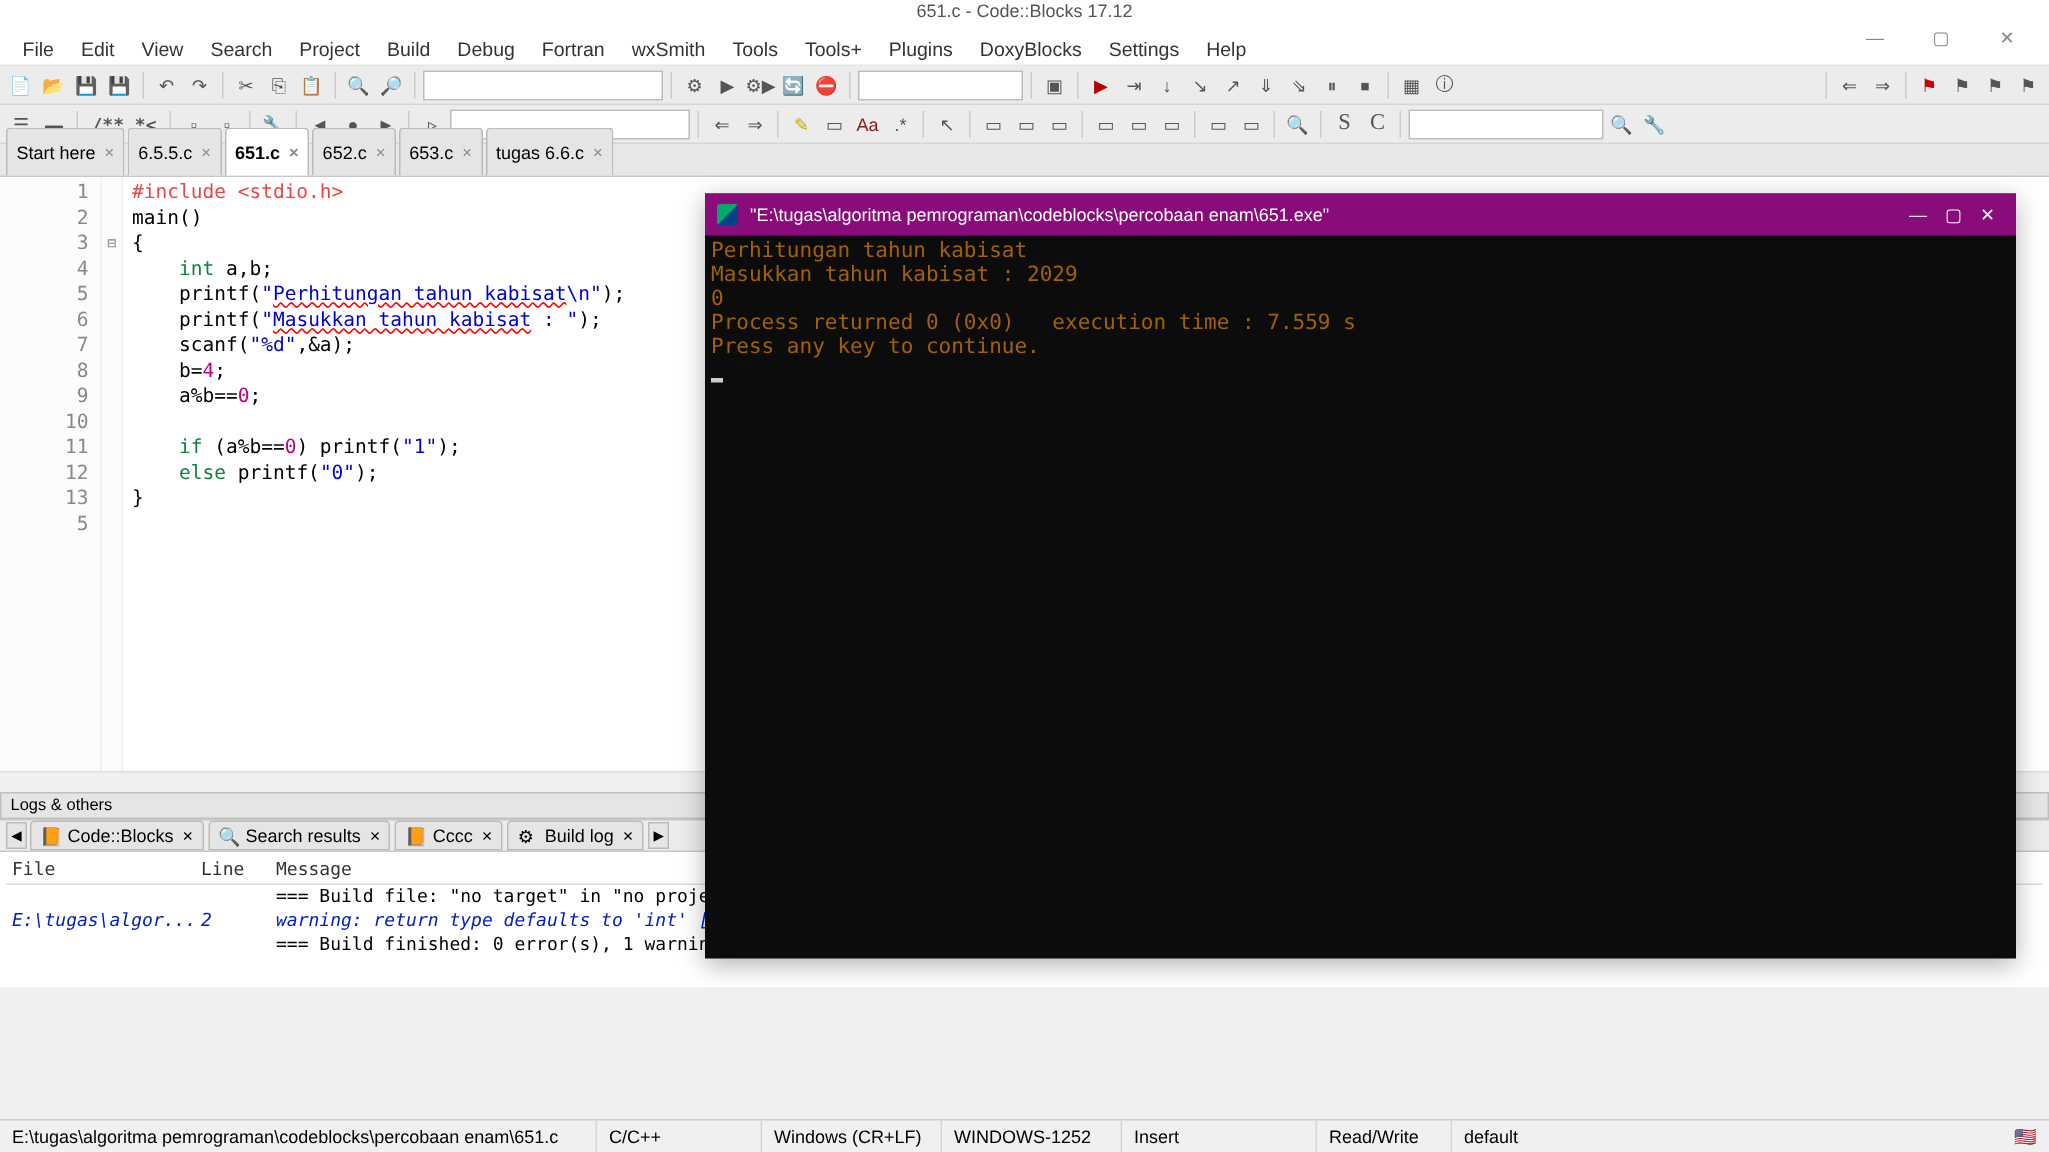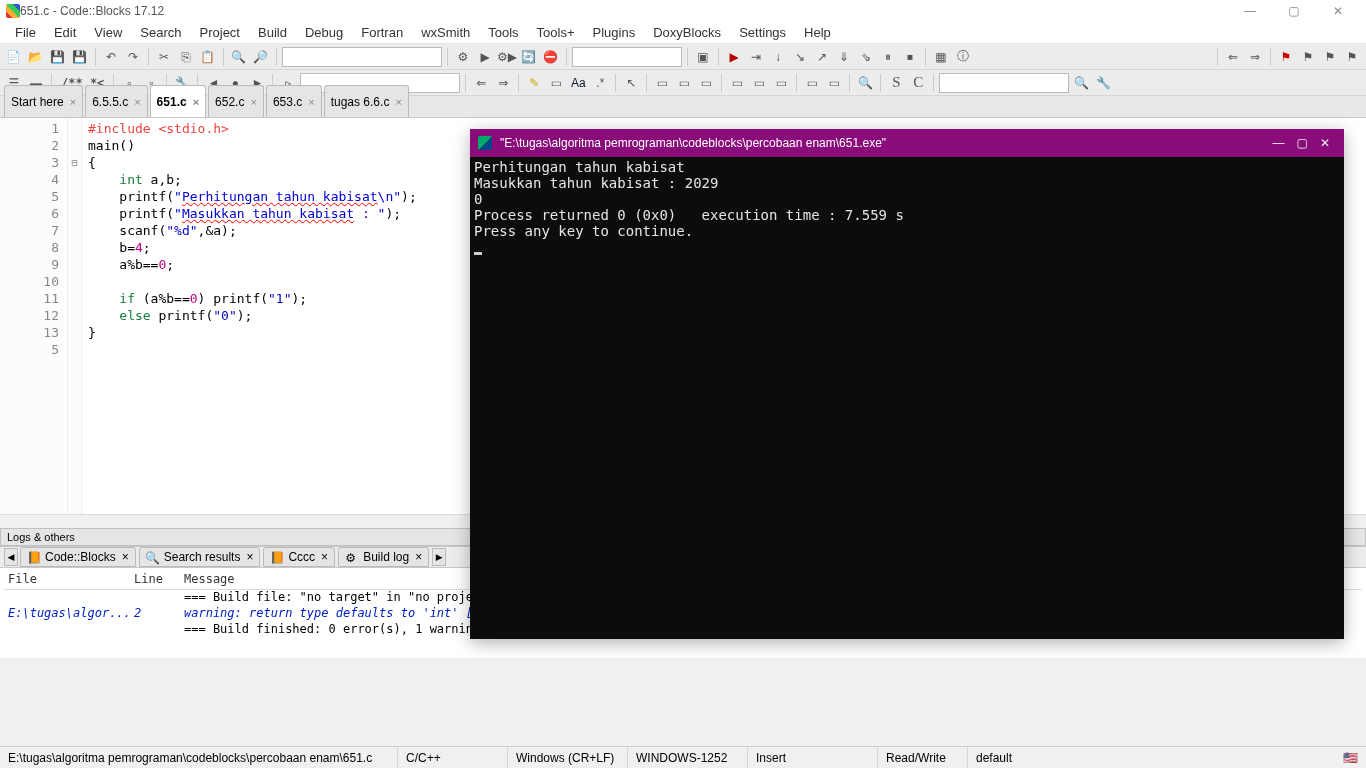--- a/index.html
+++ b/index.html
@@ -1,17 +1,17 @@
 <!DOCTYPE html>
 <html><head>
 <meta charset="utf-8">
 <style>
 * { margin: 0; padding: 0; box-sizing: border-box; }
 body { font-family: "Segoe UI", sans-serif; font-size: 12px; background: #f0f0f0; width: 1366px; height: 768px; overflow: hidden; position: relative; }
-.titlebar { height: 22px; background: #fff; display: flex; align-items: center; padding: 0 6px; }
+.titlebar { height: 22px; background: #fff; display: flex; align-items: center; padding: 0 6px; flex-direction: column; }
 .titlebar .title { color: #555; font-size: 12px; flex: 1; }
 .win-controls { display: flex; gap: 0; margin-left: auto; }
 .win-btn { width: 44px; height: 22px; display: flex; align-items: center; justify-content: center; color: #888; font-size: 12px; }
 .menubar { height: 22px; background: #fff; display: flex; align-items: center; padding: 0 6px; border-bottom: 1px solid #e5e5e5; }
 .menu-item { padding: 2px 9px; color: #333; font-size: 13px; }
 .toolbar { height: 26px; background: #ececec; border-bottom: 1px solid #d5d5d5; display: flex; align-items: center; padding: 0 4px; gap: 2px; }
 .toolbar .tb-btn { width: 20px; height: 20px; display: flex; align-items: center; justify-content: center; color: #555; font-size: 12px; border: 1px solid transparent; }
 .toolbar .sep { width: 1px; height: 18px; background: #ccc; margin: 0 3px; }
 .toolbar .combo { height: 20px; border: 1px solid #bbb; background: #fff; min-width: 60px; padding: 0 3px; display: flex; align-items: center; font-size: 11px; }
 .file-tabs { height: 22px; background: #e8e8e8; display: flex; align-items: flex-end; padding: 0 4px; border-bottom: 1px solid #c8c8c8; }
@@ -40,21 +40,21 @@
 .log-col-msg { flex: 1; }
 .log-row { display: flex; height: 16px; }
 .log-row .warn { color: #0020c0; font-style: italic; }
 .statusbar { position: absolute; bottom: 0; left: 0; right: 0; height: 22px; background: #f0f0f0; border-top: 1px solid #ccc; display: flex; align-items: center; font-size: 12px; }
 .status-cell { padding: 0 8px; border-right: 1px solid #d5d5d5; height: 100%; display: flex; align-items: center; }
 .console-window { position: absolute; top: 129px; left: 470px; width: 874px; height: 510px; background: #0c0c0c; box-shadow: 0 4px 16px rgba(0,0,0,0.3); z-index: 100; display: flex; flex-direction: column; }
 .console-title { height: 28px; background: #8a0c7a; display: flex; align-items: center; padding: 0 8px; color: #fff; font-size: 12px; }
 .console-title .cicon { width: 14px; height: 14px; margin-right: 8px; background: linear-gradient(135deg,#0a6 50%,#048 50%); border-radius: 2px; }
 .console-title .ctitle { flex: 1; }
 .console-title .cbtns { display: flex; gap: 12px; padding-right: 6px; color: #eee; font-size: 12px; }
-.console-body { flex: 1; padding: 2px 4px; font-family: Consolas, monospace; font-size: 14px; line-height: 16px; color: #e5e5e5; white-space: pre; }
+.console-body { flex: 1; padding: 2px 4px; font-family: Consolas, monospace; font-size: 14px; line-height: 16px; color: #a16207; white-space: pre; }
 .cursor { display: inline-block; width: 8px; height: 3px; background: #ccc; vertical-align: bottom; }
 .cb-icon { width:14px; height:14px; display:inline-block; }
 .cb-icon.red { background: linear-gradient(45deg,#d33 25%,#fa3 25% 50%,#3c5 50% 75%,#35c 75%); border-radius: 2px; }
 </style>
 </head>
 <body>
 
 <div class="titlebar">
   <span class="cb-icon red"></span>
   <span class="title">651.c - Code::Blocks 17.12</span>
@@ -150,21 +150,21 @@
   <div class="tb-btn">►</div>
   <div class="sep"></div>
   <div class="tb-btn">▹</div>
   <div class="combo" style="width:160px"></div>
   <div class="sep"></div>
   <div class="tb-btn">⇐</div>
   <div class="tb-btn">⇒</div>
   <div class="sep"></div>
   <div class="tb-btn" style="color:#ca0">✎</div>
   <div class="tb-btn">▭</div>
-  <div class="tb-btn" style="color:#0f172a">Aa</div>
+  <div class="tb-btn" style="color:#7f1d1d">Aa</div>
   <div class="tb-btn">.*</div>
   <div class="sep"></div>
   <div class="tb-btn">↖</div>
   <div class="sep"></div>
   <div class="tb-btn">▭</div>
   <div class="tb-btn">▭</div>
   <div class="tb-btn">▭</div>
   <div class="sep"></div>
   <div class="tb-btn">▭</div>
   <div class="tb-btn">▭</div>

